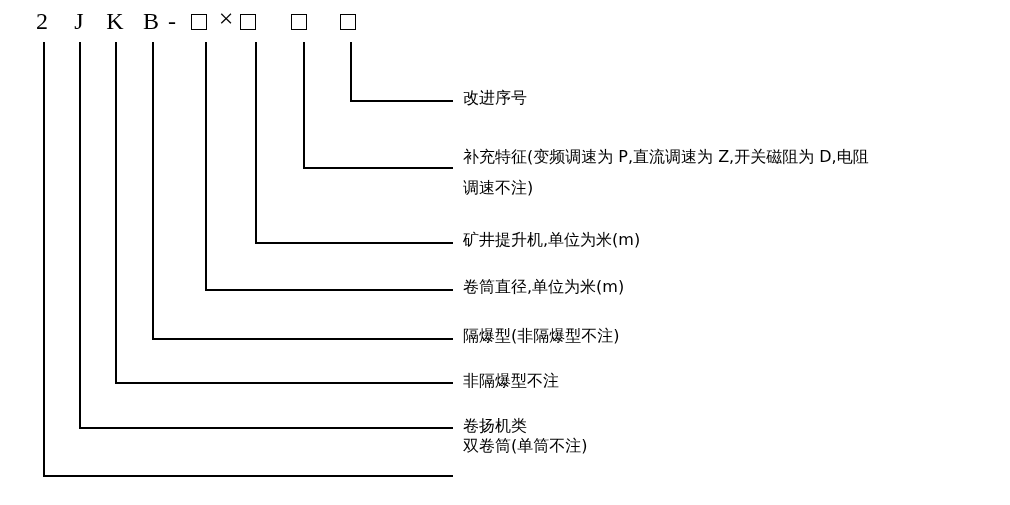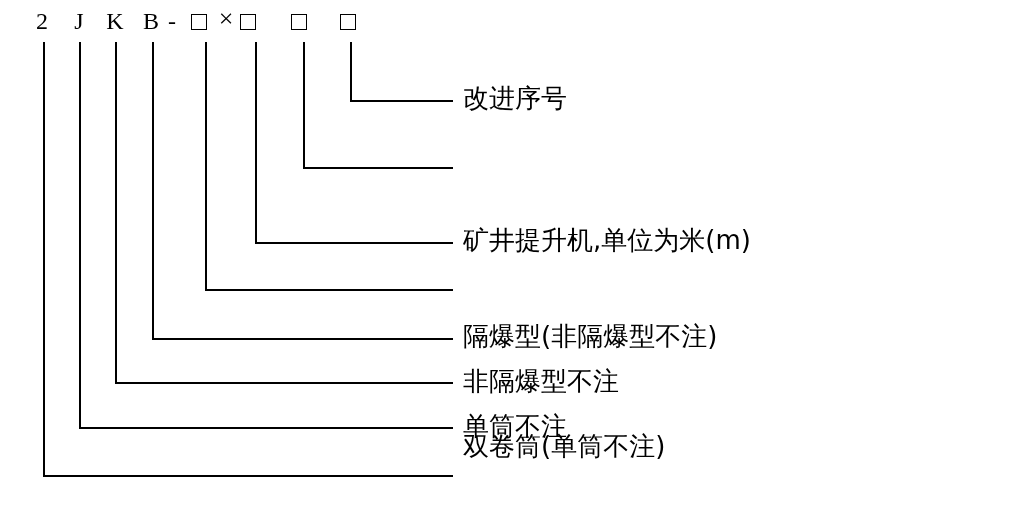--- a/index.html
+++ b/index.html
@@ -36,21 +36,21 @@
     transform: translateX(-50%);
     background: #fff;
   }
   
   .vline { position: absolute; width: 2px; background: #000; top: 42px; }
   .hline { position: absolute; height: 2px; background: #000; }
   
   .lbl {
     position: absolute;
     left: 463px;
-    font-size: 26px;
+    font-size: 16px;
     line-height: 20px;
     white-space: nowrap;
     color: #000;
   }
   .lbl2 { line-height: 31px; }
 </style>
 </head>
 <body>
 
 <div class="canvas">
@@ -85,20 +85,25 @@
   <div class="hline" style="left:255px; top:242px; width:198px"></div>
 
   <div class="vline" style="left:303px; height:127px"></div>
   <div class="hline" style="left:303px; top:167px; width:150px"></div>
 
   <div class="vline" style="left:350px; height:60px"></div>
   <div class="hline" style="left:350px; top:100px; width:103px"></div>
 
   <div class="lbl" style="top:88px">改进序号</div>
 
+  <div class="lbl lbl2" style="top:141px">
+    <div>补充特征(变频调速为 P,直流调速为 Z,开关磁阻为 D,电阻</div>
+    <div>调速不注)</div>
+  </div>
 
   <div class="lbl" style="top:230px">矿井提升机,单位为米(m)</div>
+  <div class="lbl" style="top:277px">卷筒直径,单位为米(m)</div>
   <div class="lbl" style="top:326px">隔爆型(非隔爆型不注)</div>
   <div class="lbl" style="top:371px">非隔爆型不注</div>
-  <div class="lbl" style="top:416px">单筒不注</div>
+  <div class="lbl" style="top:416px">卷扬机类</div>
   <div class="lbl" style="top:436px">双卷筒(单筒不注)</div>
 
 </div>
 
 </body></html>

